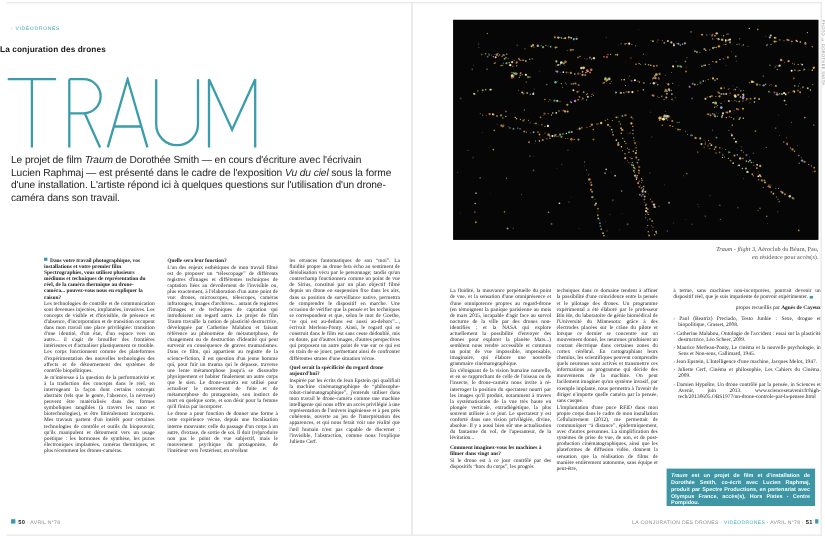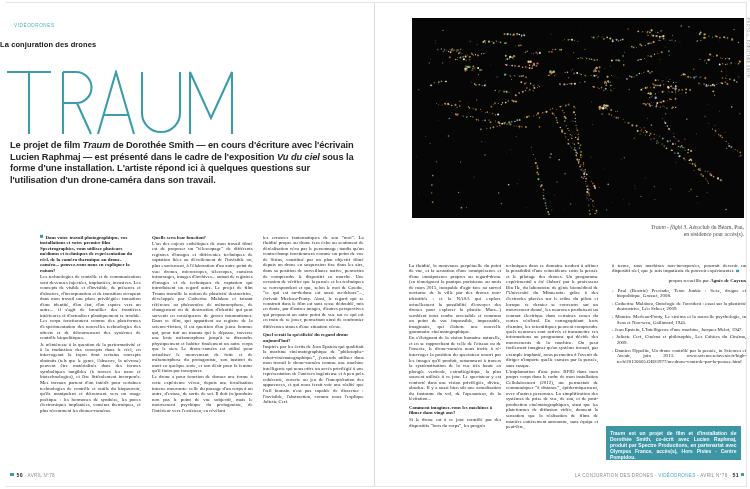--- a/index.html
+++ b/index.html
@@ -15,21 +15,21 @@
   #page-right{left:375px;}
 
   
   .kicker{position:absolute;left:0;top:13px;font-family:"Liberation Sans",sans-serif;font-weight:bold;font-size:7.5px;letter-spacing:.1px;color:#161616;margin-top:27px;}
   .kicker-sub{position:absolute;left:10px;top:23px;font-family:"Liberation Sans",sans-serif;font-size:4.6px;letter-spacing:.6px;color:#4aacb9;text-transform:uppercase;}
 
   
   #title-svg{position:absolute;left:6px;top:70px;}
 
   
-  .intro{position:absolute;left:10px;top:140px;width:347px;font-family:"Liberation Sans",sans-serif;font-size:9.3px;line-height:11.6px;font-weight:bold;color:#262626;letter-spacing:-.1px;}
+  .intro{position:absolute;left:10px;top:140px;width:347px;font-family:"Liberation Sans",sans-serif;font-size:9.3px;line-height:11.6px;font-weight:normal;color:#262626;letter-spacing:-.1px;}
   .intro .it{font-style:italic;}
 
   
   .col{position:absolute;overflow:hidden;}
   .col-inner{transform:scale(0.78);transform-origin:0 0;font-size:6.3px;line-height:7.1px;color:#222;text-align:justify;}
   .col-inner p{margin:0 0 1px 0;}
   .qhead{font-weight:bold;text-align:left;margin-top:4px !important;}
   .sq{display:inline-block;width:4px;height:4px;background:#3b9dab;margin-right:3px;vertical-align:1px;}
   .sq-end{display:inline-block;width:3.5px;height:3.5px;background:#3b9dab;margin-left:2px;}
 

